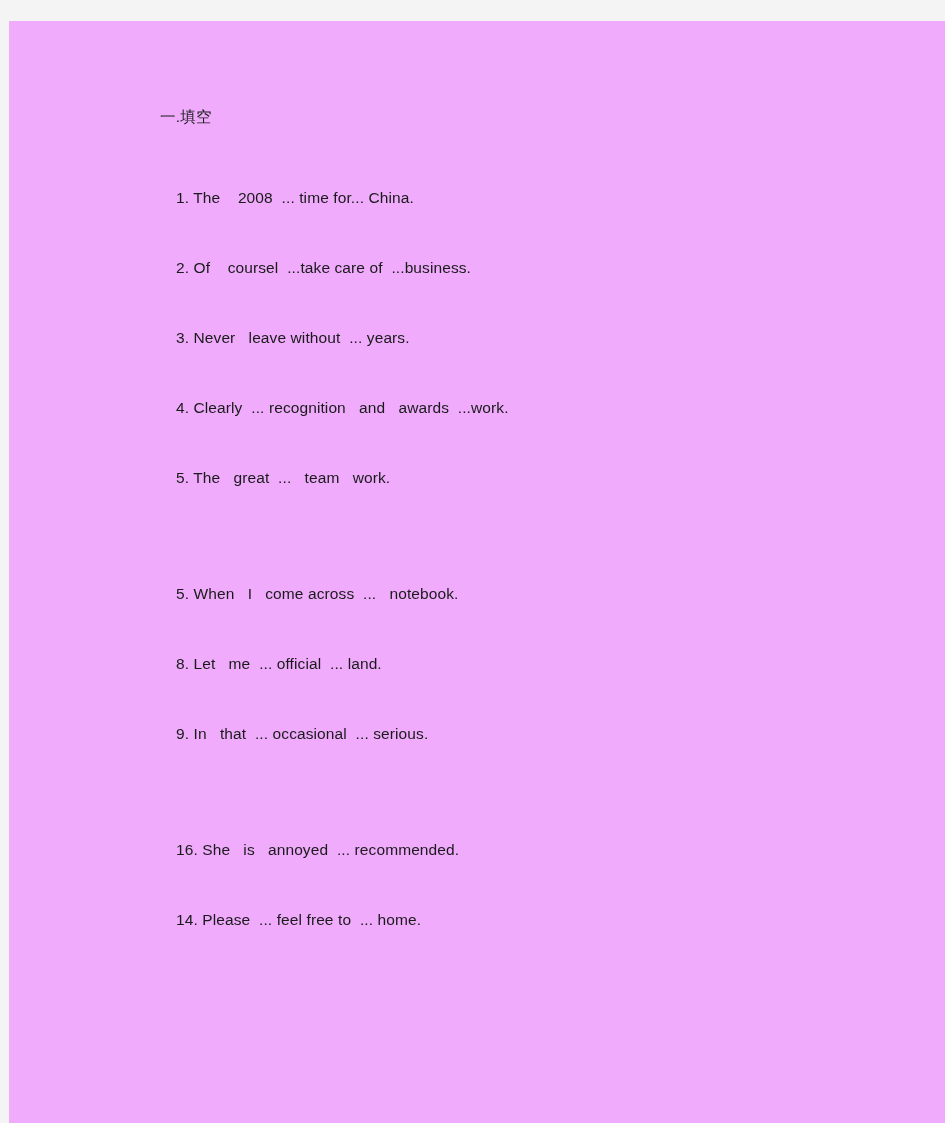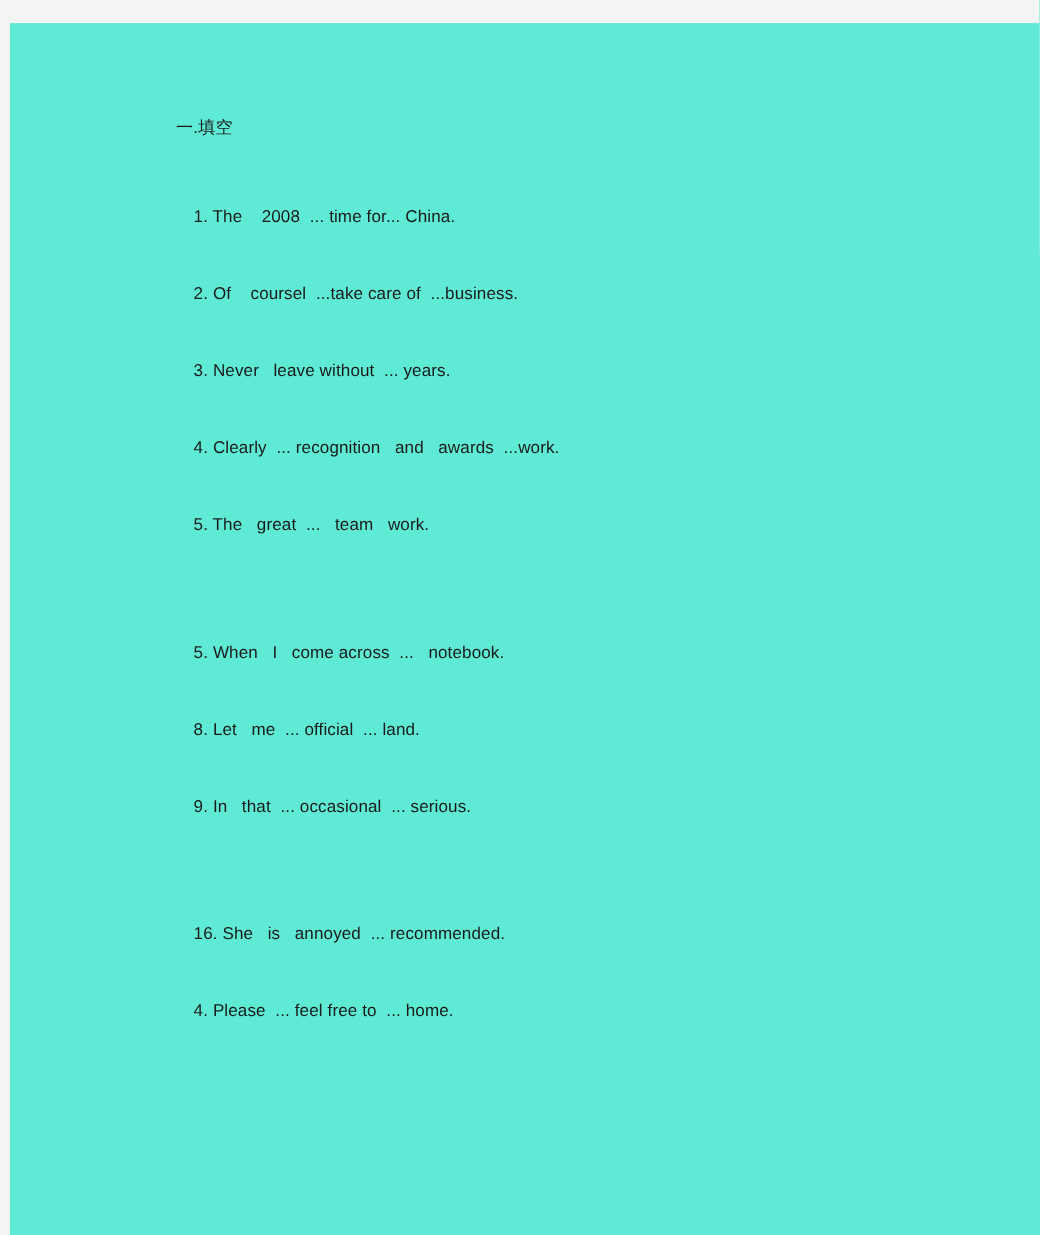--- a/index.html
+++ b/index.html
@@ -14,21 +14,21 @@
     font-family: "Liberation Sans", sans-serif;
     overflow: hidden;
   }
 
   .page-surface {
     position: absolute;
     left: 9px;
     top: 21px;
     width: 936px;
     height: 1102px;
-    background: #5eead4;
+    background: #f0abfc;
   }
 
   .doc-body {
     position: absolute;
     left: 151px;
     top: 86px;
     width: 720px;
   }
 
   .doc-heading {
@@ -121,18 +121,18 @@
       <div class="spacer-row"></div>
 
       <div class="spacer-row"></div>
 
       <li class="question-row">
         <div class="question-item">16. She   is   annoyed  ... recommended.</div>
       </li>
       <div class="spacer-row"></div>
 
       <li class="question-row">
-        <div class="question-item">4. Please  ... feel free to  ... home.</div>
+        <div class="question-item">14. Please  ... feel free to  ... home.</div>
       </li>
 
     </ol>
   </div>
 </div>
 
 </body></html>

